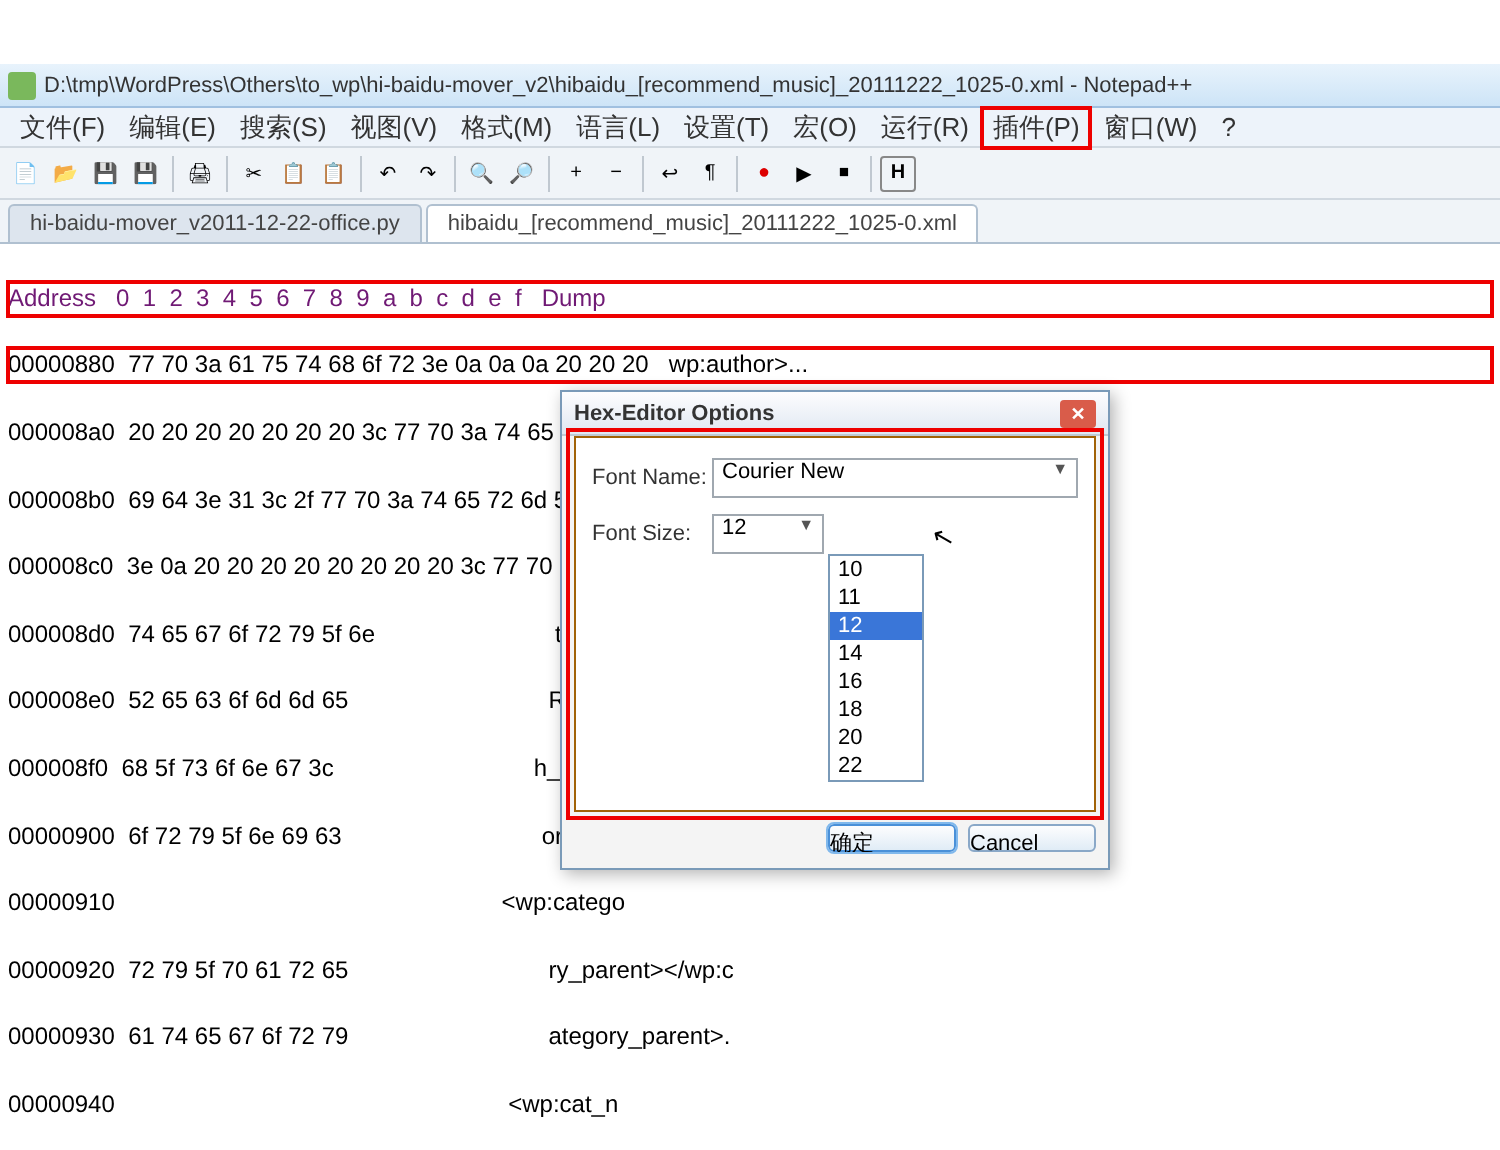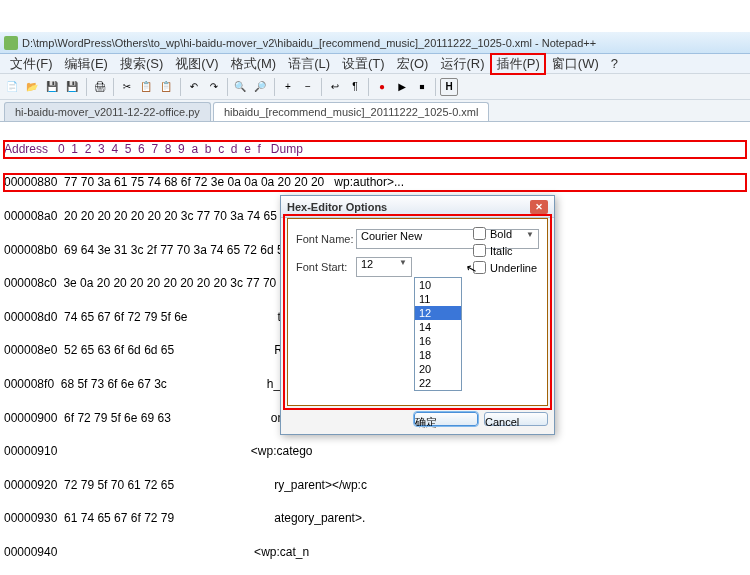--- a/index.html
+++ b/index.html
@@ -141,41 +141,27 @@
   </div>
   <div class="dlg-body hl">
     <div class="form-row">
       <label>Font Name:</label>
       <div class="combo">
         <span>Courier New</span>
         <span class="arrow">▼</span>
       </div>
     </div>
     <div class="form-row">
-      <label>Font Start:</label>
+      <label>Font Size:</label>
       <div class="combo" style="flex:0 0 56px">
         <span>12</span>
         <span class="arrow">▼</span>
       </div>
     </div>
     <span class="cursor-arrow">↖</span>
-    <div class="checks-right">
-      <div class="chk">
-          <input type="checkbox" style="">
-          <span>Bold</span>
-        </div>
-      <div class="chk">
-          <input type="checkbox" style="">
-          <span>Italic</span>
-        </div>
-      <div class="chk">
-          <input type="checkbox" style="">
-          <span>Underline</span>
-        </div>
-    </div>
     <div class="size-list">
       <div>10</div>
       <div>11</div>
       <div class="sel">12</div>
       <div>14</div>
       <div>16</div>
       <div>18</div>
       <div>20</div>
       <div>22</div>
     </div>

